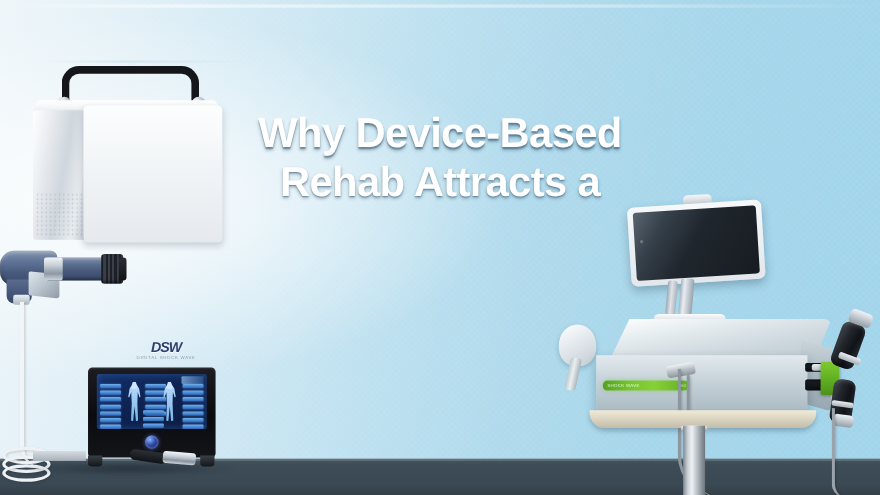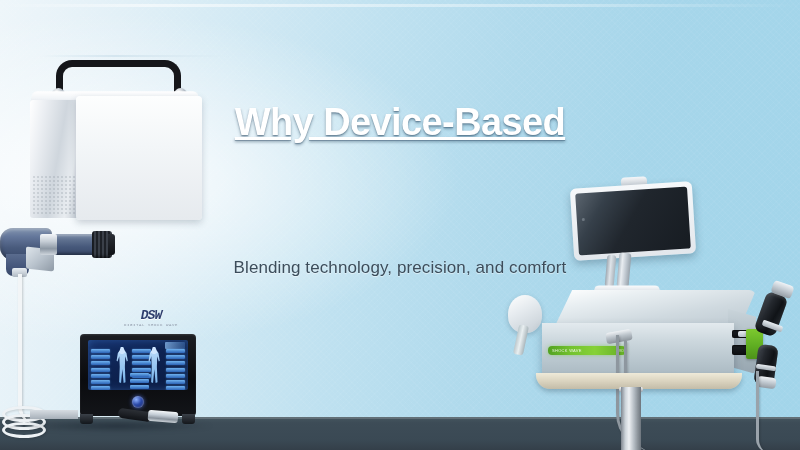--- a/index.html
+++ b/index.html
@@ -153,21 +153,21 @@
     background-size:4px 4px;
   }
   .bx-front {
     position:absolute; left:76px; top:96px; width:126px; height:124px;
     background:linear-gradient(180deg,#fdfefe 0%, #f3f6f8 40%, #e6eaee 100%);
     border-radius:4px;
     box-shadow:0 3px 7px rgba(40,60,80,.22);
   }
   .bx-logo {
     position:absolute; left:120px; top:309px; width:62px; height:22px;
-    text-align:center; line-height:1;font-family:Liberation Mono, monospace;
+    text-align:center; line-height:1;
   }
   .bx-logo .lg1 {
     font-size:13px; font-weight:bold; font-style:italic;
     color:#2f3f6e; letter-spacing:-1px;
     text-shadow:0 1px 0 rgba(255,255,255,.9);
   }
   .bx-logo .lg2 {
     font-size:4px; color:#8e98a8; letter-spacing:.6px; margin-top:1px;
   }
   .bx-bezel {
@@ -414,21 +414,20 @@
     text-align:center;
     color:#ffffff;
     font-weight:bold;
     font-size:38px;
     line-height:44px;
     letter-spacing:-0.6px;
     text-shadow:
       0 2px 3px rgba(40,70,95,.45),
       0 1px 1px rgba(40,70,95,.35);
     pointer-events:none;
-    text-decoration:underline;
   }
   .headline .ln { display:block; }
   .subhead {
     position:absolute; left:0; right:0; top:258px;
     text-align:center;
     color:#3c4d5b;
     font-size:17px;
     letter-spacing:.1px;
     text-shadow:0 1px 1px rgba(255,255,255,.55);
     pointer-events:none;
@@ -568,16 +567,16 @@
     <div class="cbl c3"></div>
 
     <div class="tray"></div>
     <div class="pole-ring"></div>
     <div class="pole"></div>
 
   </div>
 
   <div class="headline">
     <span class="ln">Why Device-Based</span>
+    <span class="ln">Rehab Attracts a</span>
   </div>
-  <div class="subhead">Blending technology, precision, and comfort</div>
 
 </div>
 
 </body></html>

